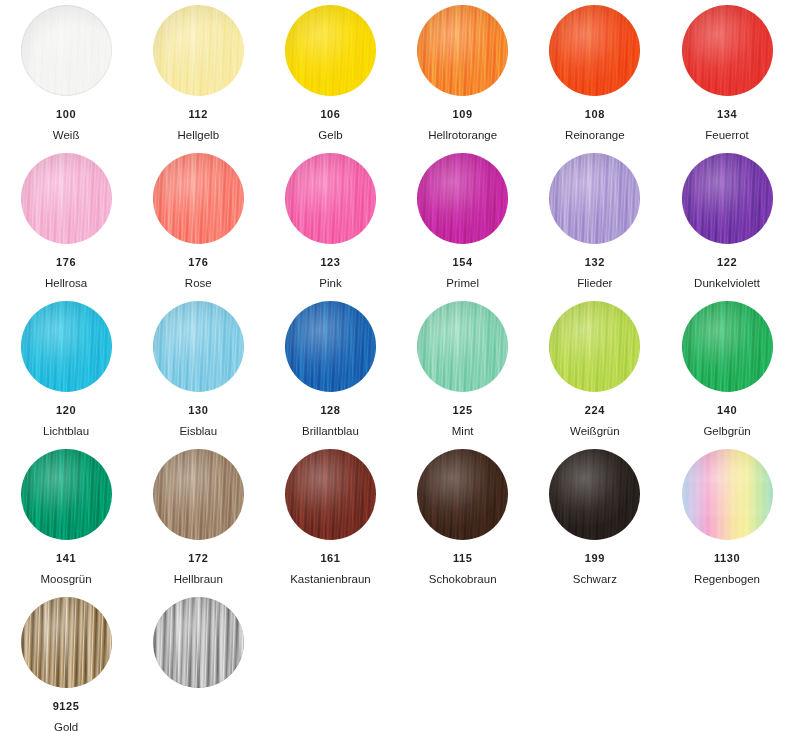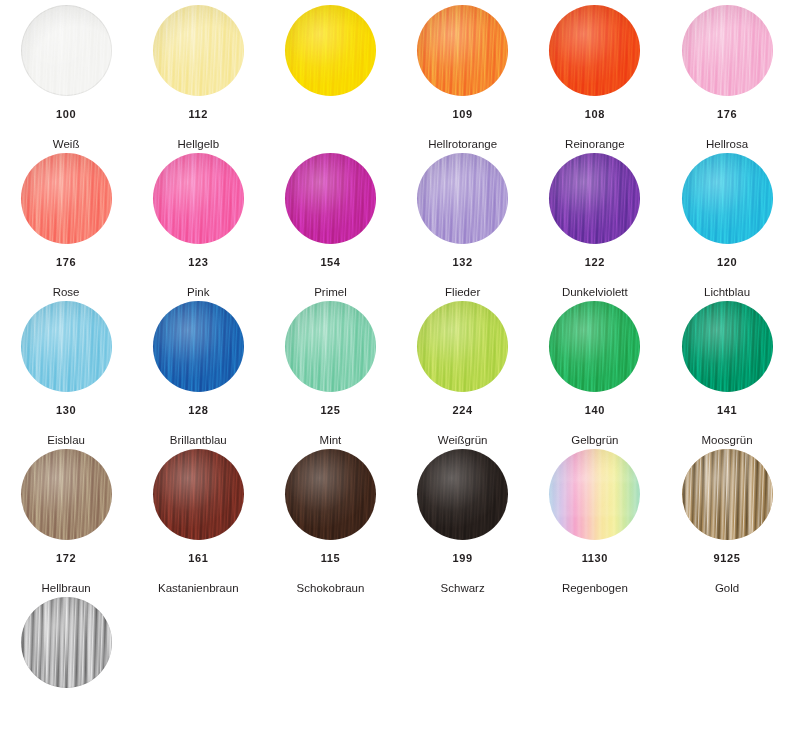--- a/index.html
+++ b/index.html
@@ -153,21 +153,21 @@
     font-weight: bold;
     letter-spacing: 0.6px;
     color: #231f20;
     display: block;
   }
   .name {
     font-size: 11.5px;
     font-weight: normal;
     color: #231f20;
     display: block;
-    margin-top: 18px;
+    margin-top: 9px;
   }
 </style>
 </head>
 <body>
 
 <div class="chart">
   <div class="grid" id="swatch-grid">
       <div class="cell">
         <div class="swatch outlined" style="background-color: rgb(244, 244, 242);">
           <div class="tex"></div>
@@ -186,39 +186,53 @@
         <div class="label">
           <span class="code">112</span>
           <span class="name">Hellgelb</span>
         </div>
       </div>
       <div class="cell">
         <div class="swatch" style="background-color: rgb(249, 216, 0);">
           <div class="tex"></div>
           <div class="shade"></div>
         </div>
+        <div class="label">
+          <span class="code">106</span>
+          <span class="name">Gelb</span>
+        </div>
       </div>
       <div class="cell">
         <div class="swatch" style="background-color: rgb(245, 128, 44);">
           <div class="tex"></div>
           <div class="shade"></div>
         </div>
         <div class="label">
           <span class="code">109</span>
           <span class="name">Hellrotorange</span>
         </div>
       </div>
       <div class="cell">
         <div class="swatch" style="background-color: rgb(240, 70, 22);">
           <div class="tex"></div>
           <div class="shade"></div>
         </div>
         <div class="label">
           <span class="code">108</span>
           <span class="name">Reinorange</span>
+        </div>
+      </div>
+      <div class="cell">
+        <div class="swatch" style="background-color: rgb(229, 50, 45);">
+          <div class="tex"></div>
+          <div class="shade"></div>
+        </div>
+        <div class="label">
+          <span class="code">134</span>
+          <span class="name">Feuerrot</span>
         </div>
       </div>
       <div class="cell">
         <div class="swatch" style="background-color: rgb(245, 175, 210);">
           <div class="tex"></div>
           <div class="shade"></div>
         </div>
         <div class="label">
           <span class="code">176</span>
           <span class="name">Hellrosa</span>

